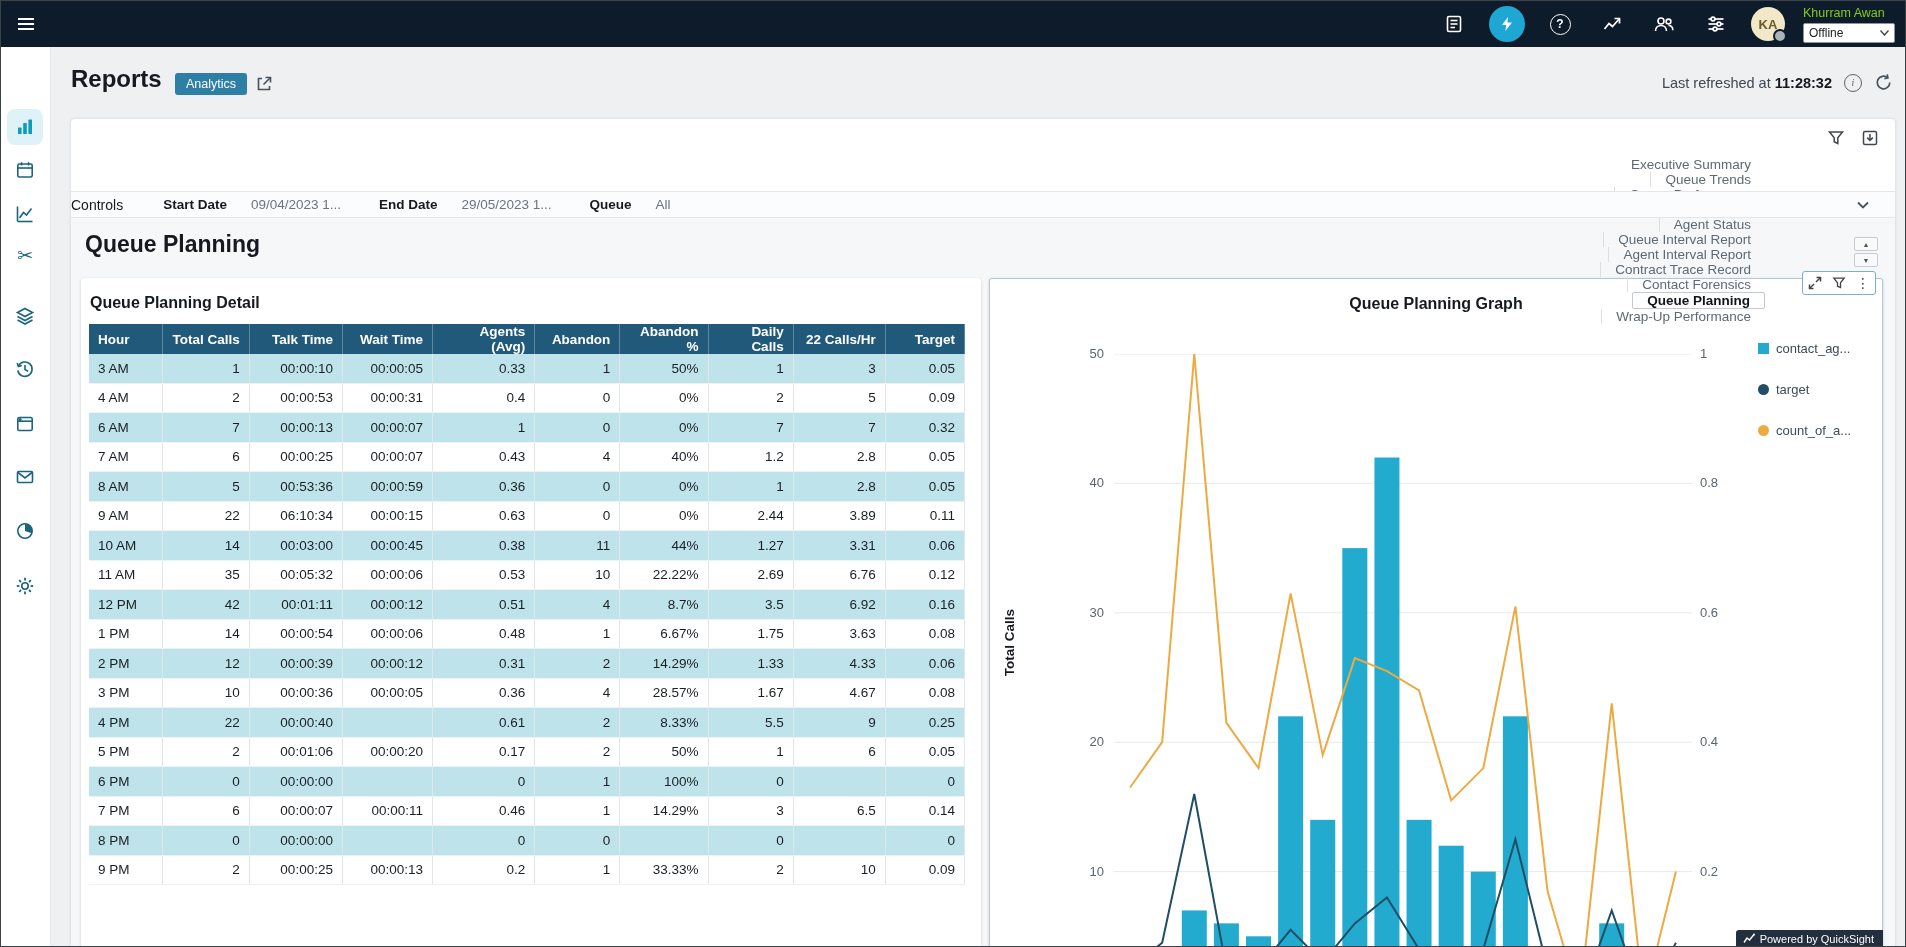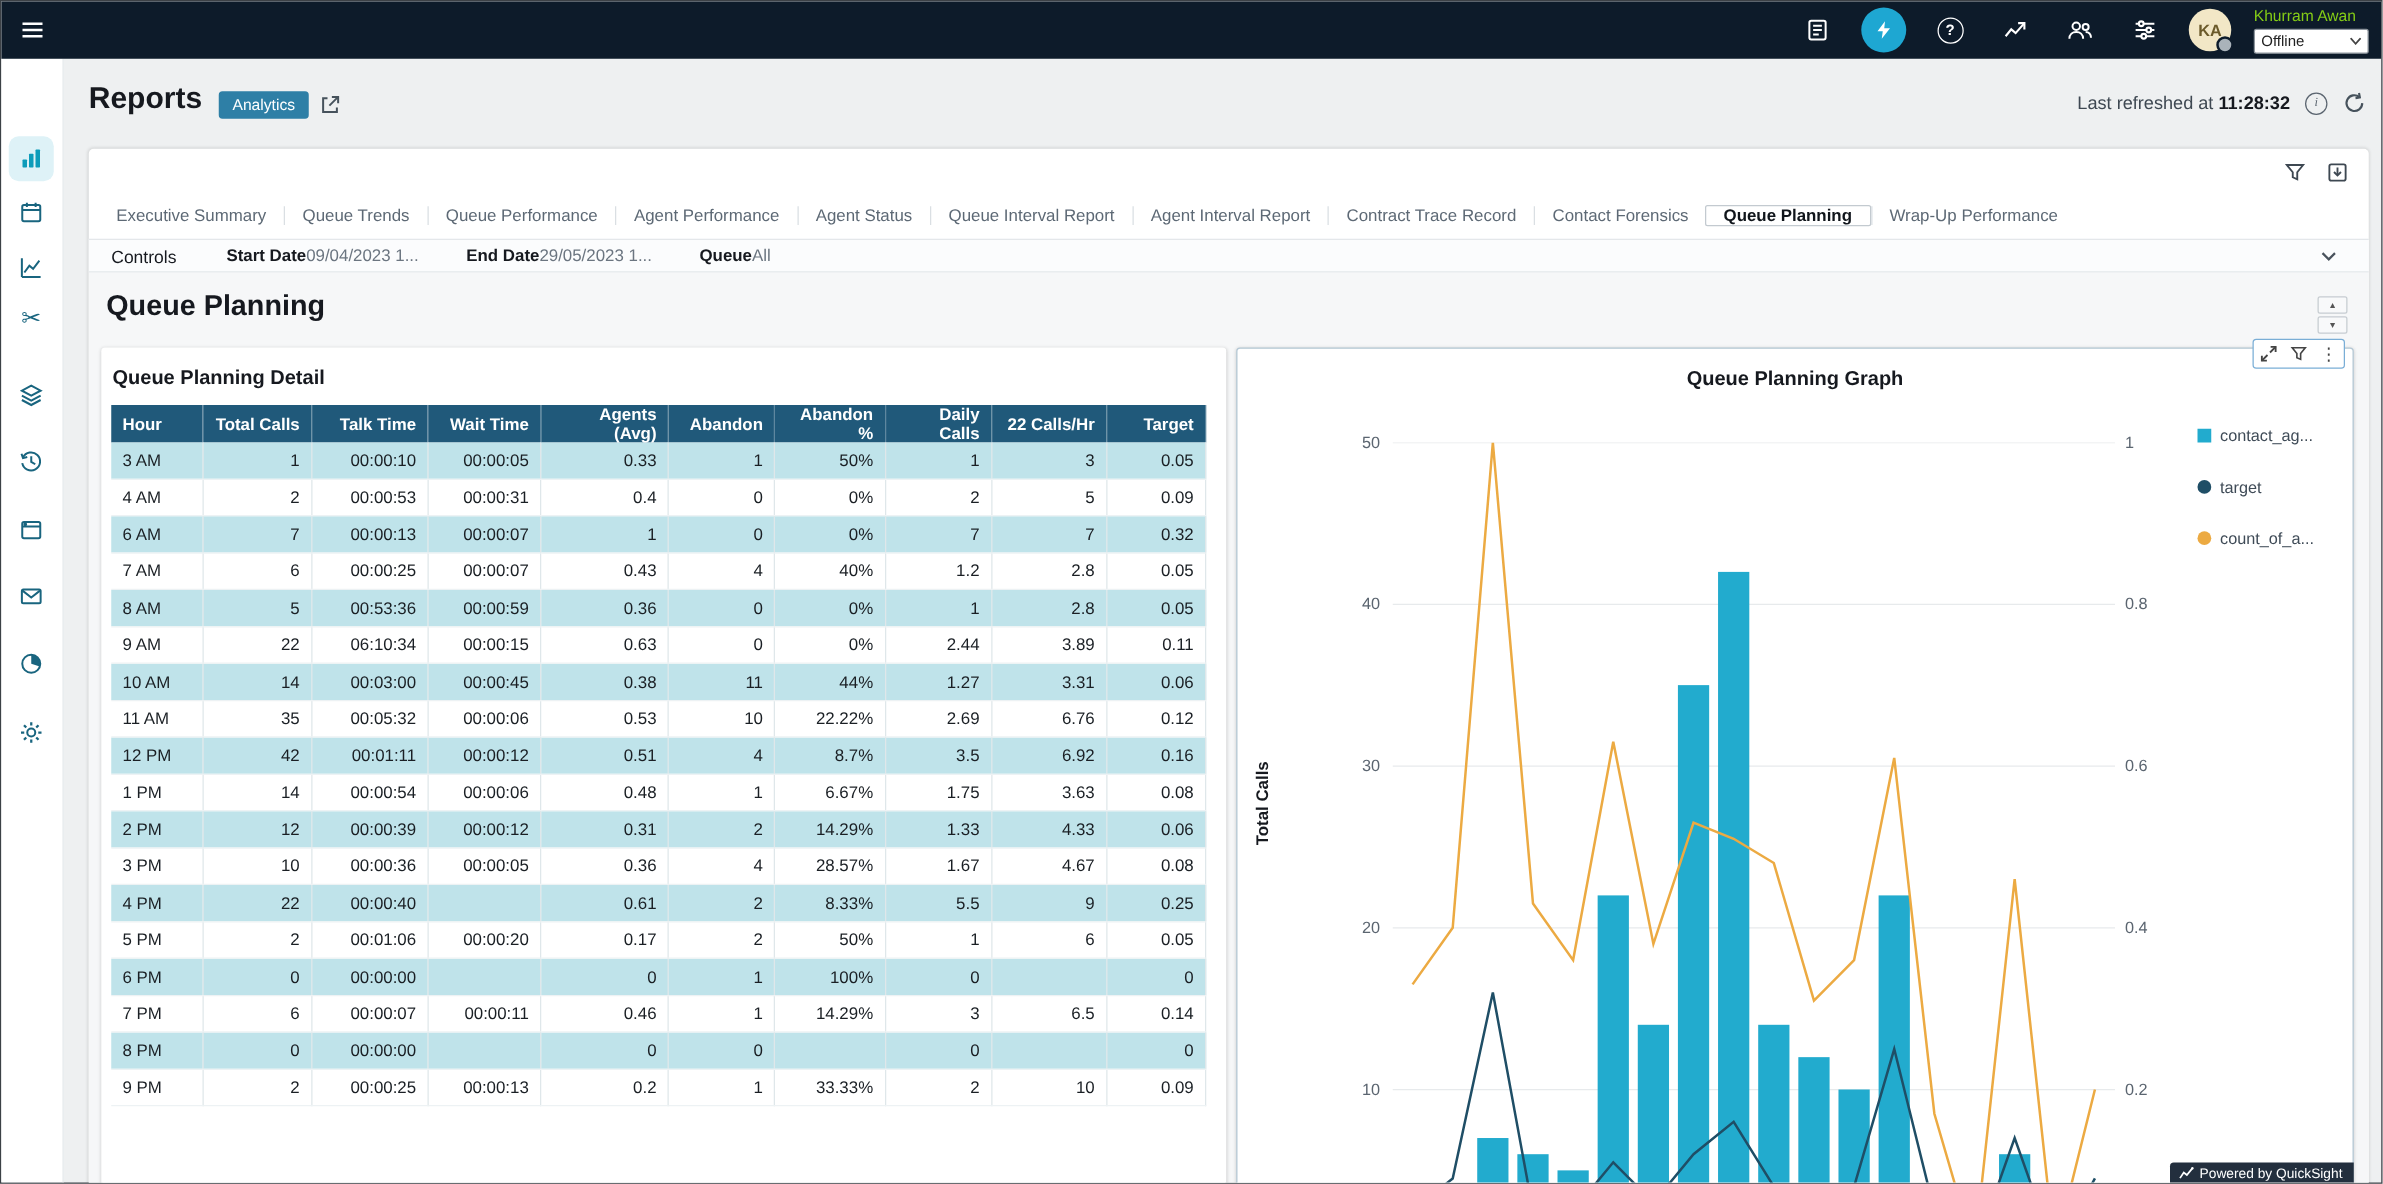--- a/index.html
+++ b/index.html
@@ -41,33 +41,33 @@
              font-size:10px;font-family:"Liberation Serif",serif;font-style:italic;color:#5b6570;cursor:pointer;}
   .refresh-icon{color:#46525c;cursor:pointer;}
 
   
   .panel{position:absolute;left:70px;top:118px;width:1824px;height:845px;background:#fff;border-radius:4px 4px 0 0;
          box-shadow:0 0 3px rgba(0,0,0,.14);}
   .panel-tools{position:absolute;top:128px;right:26px;display:flex;gap:16px;color:#3e4852;z-index:5;}
   .panel-tools .tool{cursor:pointer;}
 
   
-  .tabs{position:absolute;left:78px;top:156px;right:140px;height:30px;display:flex;align-items:center;z-index:4;}
+  .tabs{position:absolute;left:78px;top:156px;right:140px;height:30px;display:flex;align-items:flex-end;z-index:4;flex-direction:column;}
   .tab{display:flex;align-items:center;padding:0 14px;font-size:13.5px;color:#5d6975;white-space:nowrap;cursor:pointer;
        border-left:1px solid #dadfe3;}
   .tab:first-child{border-left:none;}
   .tab.active{border:1px solid #c3cad0;border-radius:2px;font-weight:bold;color:#10151b;background:#fff;margin-left:-1px;}
 
   
   .controls-bar{position:absolute;left:70px;top:190px;width:1824px;height:27px;background:#fbfcfd;
                 border-top:1px solid #e4e7ea;border-bottom:1px solid #e4e7ea;display:flex;align-items:center;
-                padding-left:18px;box-sizing:border-box;z-index:4;}
+                box-sizing:border-box;z-index:4;}
   .controls-label{font-size:14px;color:#16191f;margin-right:40px;}
   .filters{display:flex;gap:38px;}
-  .filter{display:flex;gap:0;align-items:flex-start;cursor:pointer;font-size:13.5px;}
+  .filter{display:flex;gap:24px;align-items:flex-start;cursor:pointer;font-size:13.5px;}
   .f-label{font-weight:bold;color:#16191f;}
   .f-value{color:#6b7580;}
   .controls-chevron{position:absolute;right:24px;top:5px;color:#49525c;cursor:pointer;}
 
   
   .sheet-bg{position:absolute;left:70px;top:217px;width:1824px;height:746px;background:#f6f7f8;}
   .sheet-title{position:absolute;left:84px;top:230px;font-size:23px;font-weight:bold;margin:0;z-index:2;}
   .spinner{position:absolute;left:1853px;top:236px;display:flex;flex-direction:column;gap:2px;z-index:2;}
   .spinner button{width:24px;height:14px;font-size:7px;line-height:7px;color:#555;background:#f8f9fa;border:1px solid #c6ccd1;
                   border-radius:2px;cursor:pointer;padding:0;}

